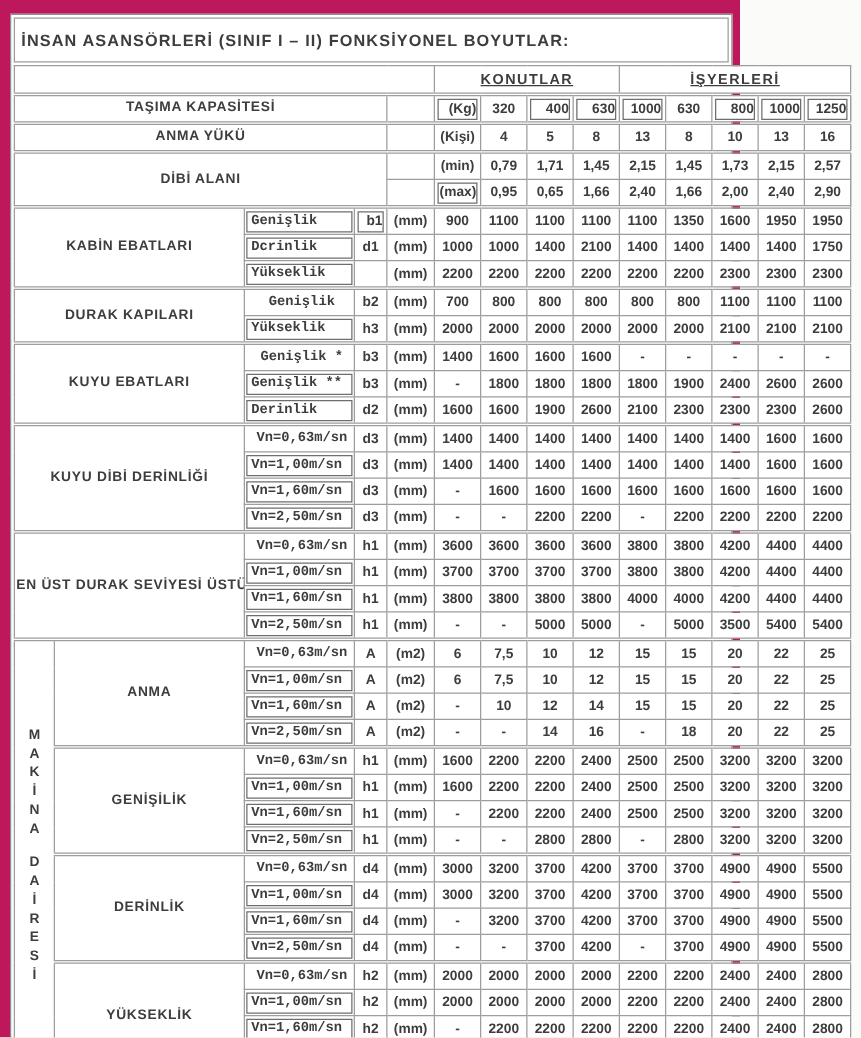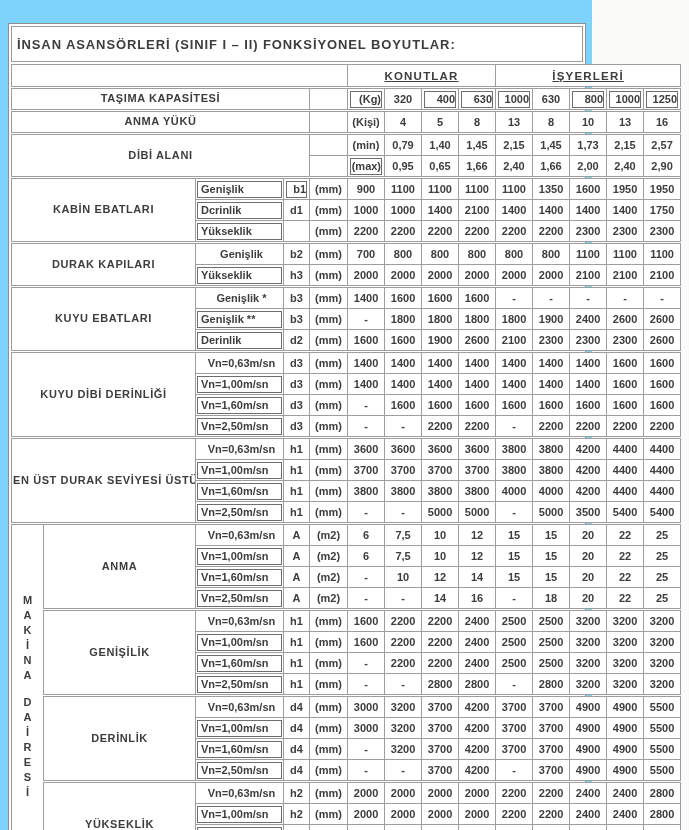--- a/index.html
+++ b/index.html
@@ -1,18 +1,18 @@
 <!DOCTYPE html>
 <html><head>
 <meta charset="utf-8">
 <style>
   html,body { margin:0; padding:0; background:#fbfbfa; }
   .sheet {
     width:592px; height:830px; box-sizing:border-box;
-    padding:23px 6px 8px 8px; background:#7dd3fc;
+    padding:11px 6px 8px 8px; background:#be185d;
     font-family:"Liberation Sans","DejaVu Sans",sans-serif;
   }
   .frame { border:1px solid #8f8f8f; padding:2px; background:#ffffff; }
   .title-row {
     border:1px solid #9c9c9c; margin-bottom:2px;
     font-size:13px; font-weight:bold; letter-spacing:0.9px;
     color:#3d3d3d; padding:10px 5px 9px 5px;
   }
   table.dims { border-collapse:collapse; table-layout:fixed; width:100%; }
   table.dims td {
@@ -21,21 +21,21 @@
     text-align:center; vertical-align:middle;
     padding:0 1px; height:20px; overflow:hidden; white-space:nowrap;
     background:#ffffff;
   }
   tr.hdr td { height:21px; font-size:11.5px; letter-spacing:1.2px;text-decoration:underline; }
   tr.sec-start td { border-top:3px double #9d9d9d; }
   td.lbl {
     text-align:left; padding:1px 4px; font-size:11.5px;
     letter-spacing:0.6px; white-space:normal; line-height:1.25;
   }
-  td.sub { text-align:left; padding:0 2px; }
+  td.sub { text-align:left; padding:0 2px;font-family:Liberation Mono, monospace; }
   td.sub.plain { padding-left:5px; }
   .ibox {
     display:block; border:1px solid #6e6e6e; margin:1px 0;
     padding:0 0 0 3px; line-height:15px; text-align:left;
   }
   .cbox {
     display:block; border:1px solid #6e6e6e; margin:1px;
     line-height:15px; text-align:right;
   }
   td.vert { padding:0; }
@@ -116,21 +116,21 @@
             <td>10</td>
             <td>13</td>
             <td>16</td>
             <td>21</td>
           </tr>
           <tr class="sec-start">
             <td class="lbl" colspan="4" rowspan="2">DİBİ ALANI</td>
             <td></td>
             <td>(min)</td>
             <td>0,79</td>
-            <td>1,40</td>
+            <td>1,71</td>
             <td>1,45</td>
             <td>2,15</td>
             <td>1,45</td>
             <td>1,73</td>
             <td>2,15</td>
             <td>2,57</td>
             <td>3,245</td>
           </tr>
           <tr>
             <td></td>

